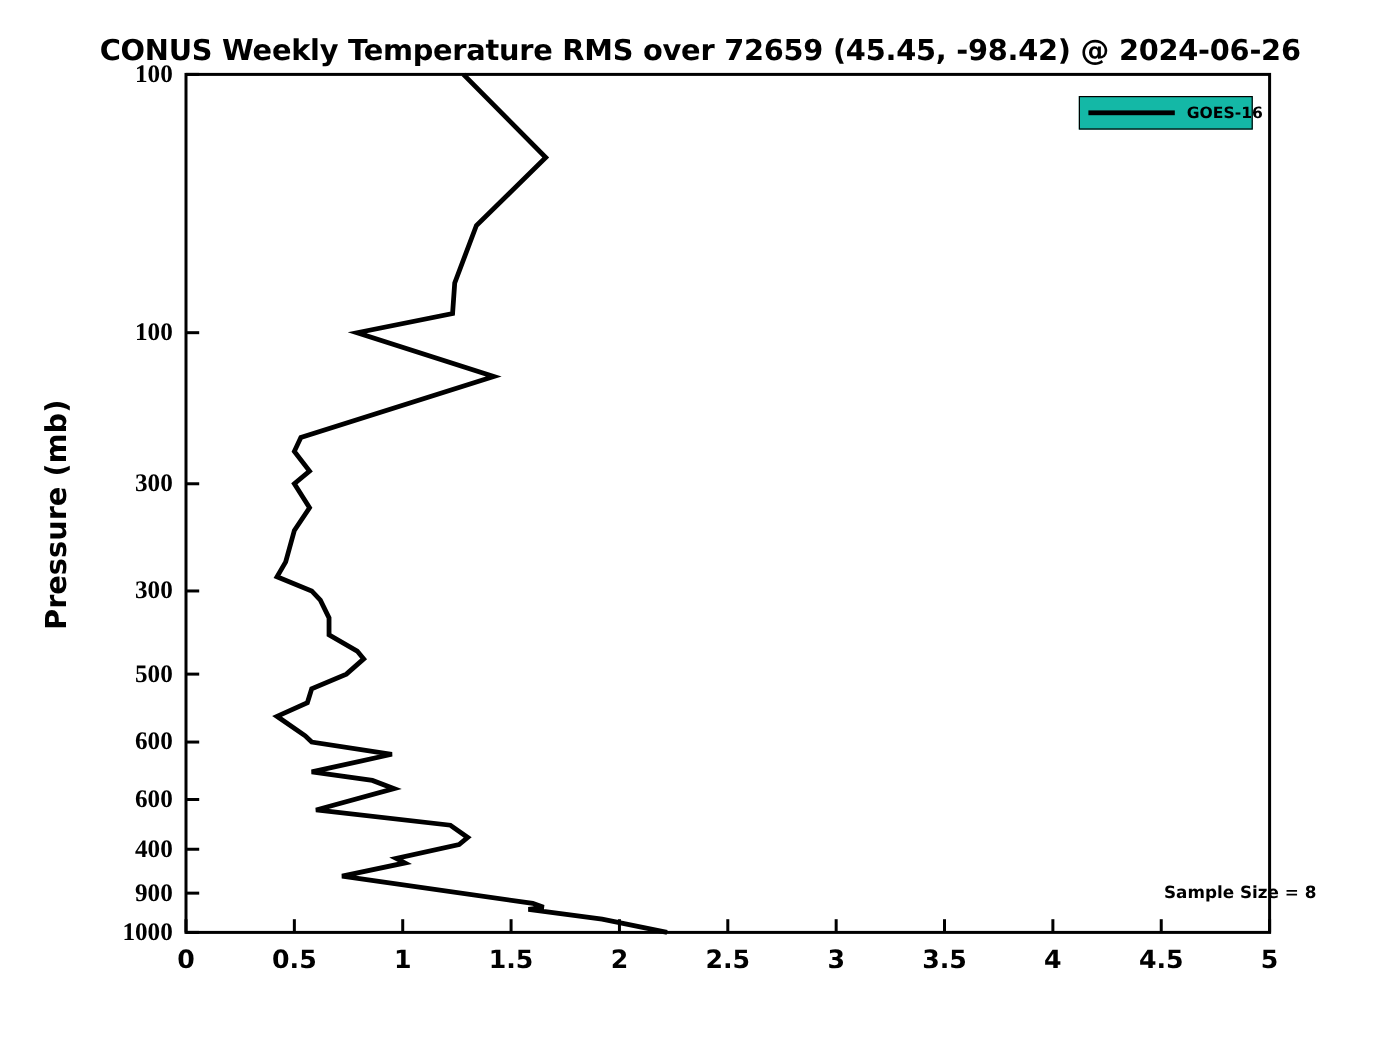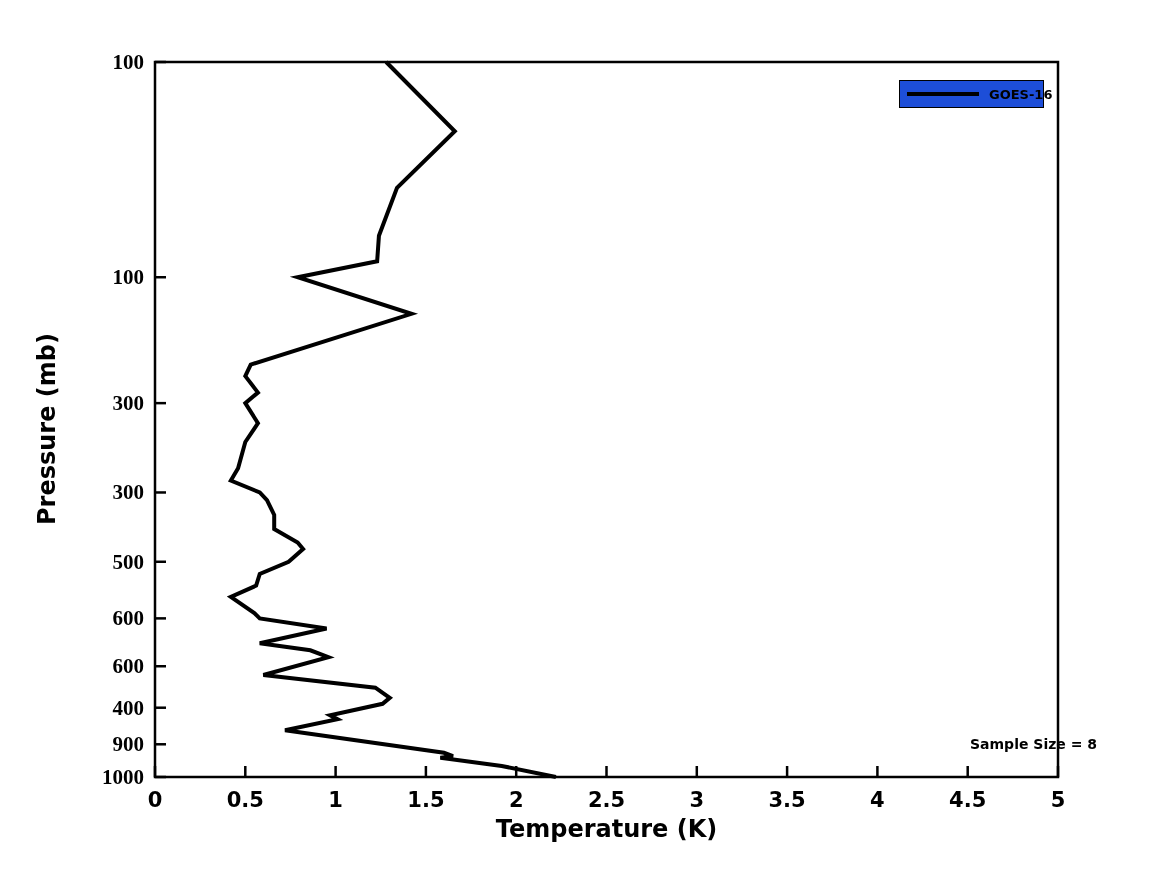--- a/index.html
+++ b/index.html
@@ -84,21 +84,21 @@
     transform: rotate(-90deg);
     transform-origin: center center;
   }
   #legend-box {
     position: absolute;
     left: 899px;
     top: 80px;
     width: 145px;
     height: 28px;
     border: 1.5px solid #000000;
-    background: #1d4ed8;
+    background: #14b8a6;
     display: flex;
     align-items: center;
     padding: 0 7px;
     box-sizing: border-box;
   }
   #legend-line {
     width: 72px;
     height: 0;
     border-top: 4px solid #000000;
     flex: none;
@@ -121,20 +121,21 @@
     font-family: "DejaVu Sans", sans-serif;
     white-space: nowrap;
     margin-left: 48px;
   }
 </style>
 </head>
 <body>
 
 <div id="figure">
 
+  <div id="chart-title">CONUS Weekly Temperature RMS over 72659 (45.45, -98.42) @ 2024-06-26</div>
 
   <svg id="plot-svg" viewBox="0 0 1167 875">
     <g id="axes-frame">
       <rect x="155" y="62" width="903" height="715" fill="none" stroke="#000000" stroke-width="2.5"></rect>
     </g>
     <g id="y-ticks">
         <line x1="155" x2="166" y1="62" y2="62" stroke="#000000" stroke-width="2.5"></line>
         <line x1="155" x2="166" y1="277.2364468997466" y2="277.2364468997466" stroke="#000000" stroke-width="2.5"></line>
         <line x1="155" x2="166" y1="403.14169712455873" y2="403.14169712455873" stroke="#000000" stroke-width="2.5"></line>
         <line x1="155" x2="166" y1="492.4728937994932" y2="492.4728937994932" stroke="#000000" stroke-width="2.5"></line>
@@ -182,21 +183,20 @@
       <div class="tick-label-x" style="left: 425.9px; top: 788px;">1.5</div>
       <div class="tick-label-x" style="left: 516.2px; top: 788px;">2</div>
       <div class="tick-label-x" style="left: 606.5px; top: 788px;">2.5</div>
       <div class="tick-label-x" style="left: 696.8px; top: 788px;">3</div>
       <div class="tick-label-x" style="left: 787.1px; top: 788px;">3.5</div>
       <div class="tick-label-x" style="left: 877.4px; top: 788px;">4</div>
       <div class="tick-label-x" style="left: 967.7px; top: 788px;">4.5</div>
       <div class="tick-label-x" style="left: 1058px; top: 788px;">5</div>
     </div>
 
-  <div id="xlabel">Temperature (K)</div>
   <div id="ylabel">Pressure (mb)</div>
 
   <div id="legend-box">
     <div id="legend-line"></div>
     <div id="legend-label">GOES-16</div>
   </div>
 
   <div id="sample-size">Sample Size = 8</div>
 
 </div>

